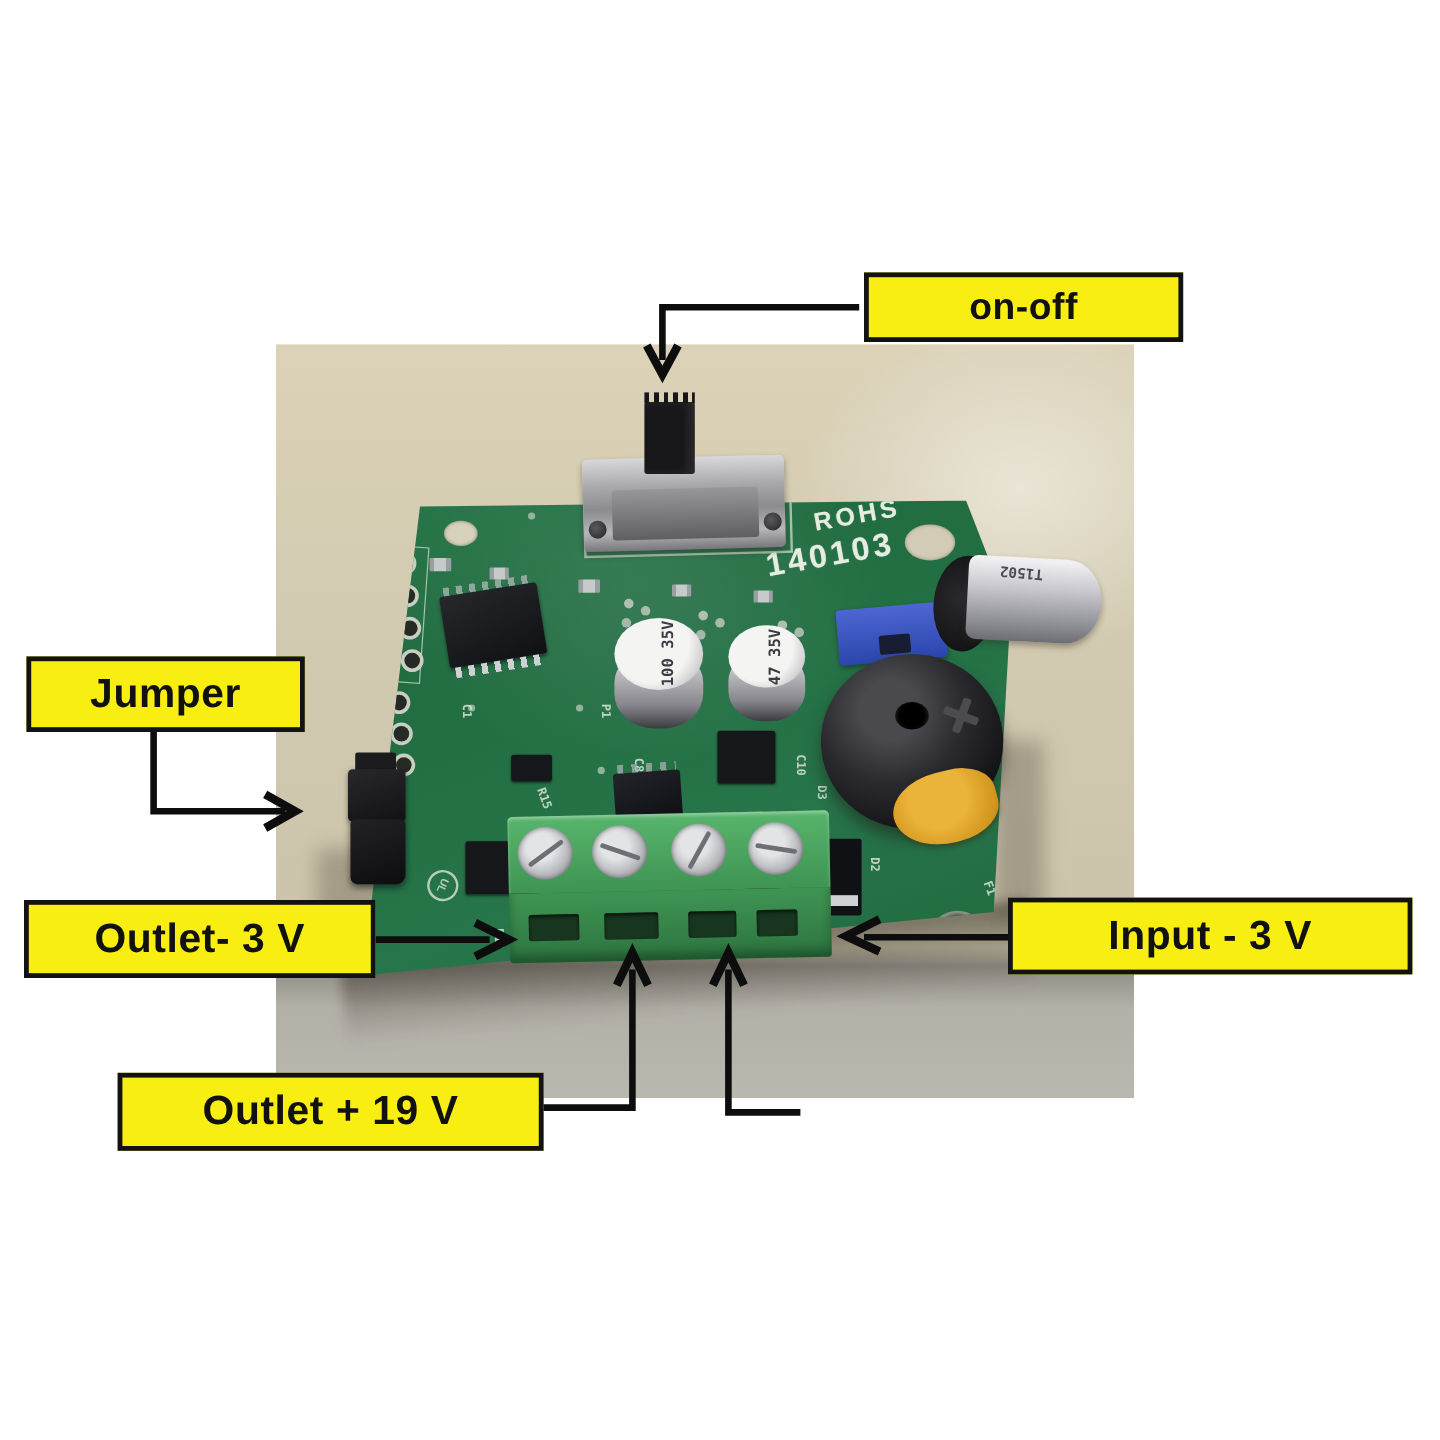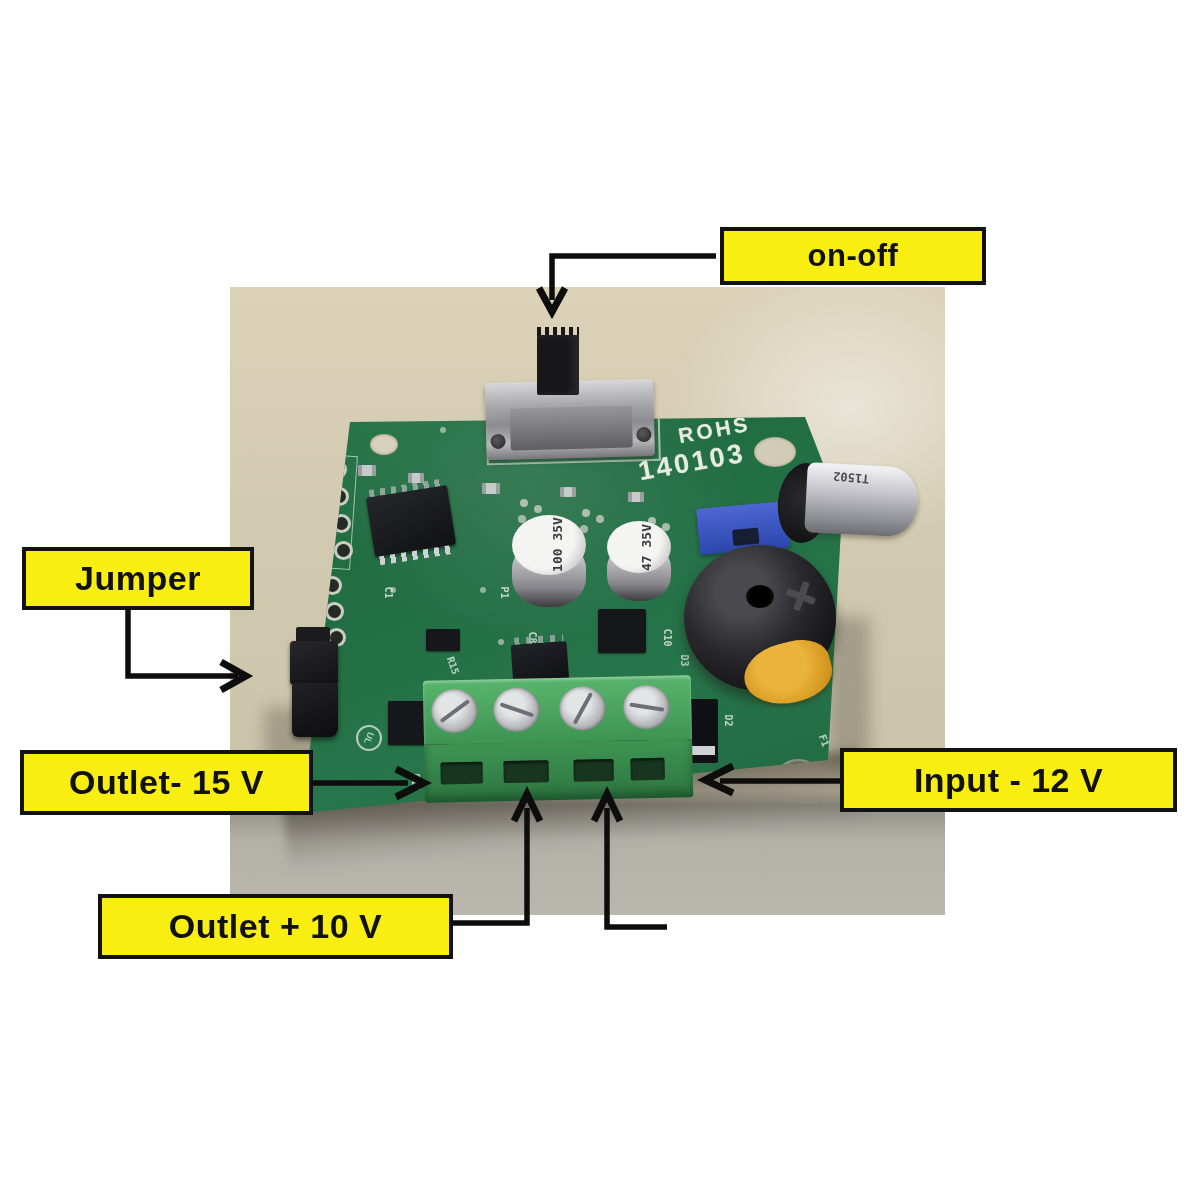--- a/index.html
+++ b/index.html
@@ -278,20 +278,20 @@
       <path d="M514 821 L527 794 L540 821" stroke-width="7"></path>
       <path d="M667 927 H607 V808"></path>
       <path d="M594 821 L607 794 L620 821" stroke-width="7"></path>
     </g>
   </svg>
 
   <div class="callout" style="left:22px;top:547px;width:224px;height:55px;">Jumper</div>
 
   <div class="callout" style="left:720px;top:227px;width:258px;height:50px;font-size:31px;">on-off</div>
 
-  <div class="callout" style="left:20px;top:750px;width:285px;height:57px;">Outlet- 15 V</div>
-
-  <div class="callout" style="left:840px;top:748px;width:329px;height:56px;">Input - 12 V</div>
-
-  <div class="callout" style="left:98px;top:894px;width:347px;height:57px;">Outlet + 10 V</div>
+  <div class="callout" style="left:20px;top:750px;width:285px;height:57px;">Outlet- 3 V</div>
+
+  <div class="callout" style="left:840px;top:748px;width:329px;height:56px;">Input - 3 V</div>
+
+  <div class="callout" style="left:98px;top:894px;width:347px;height:57px;">Outlet + 19 V</div>
 
 
 </div>
 
 </body></html>

